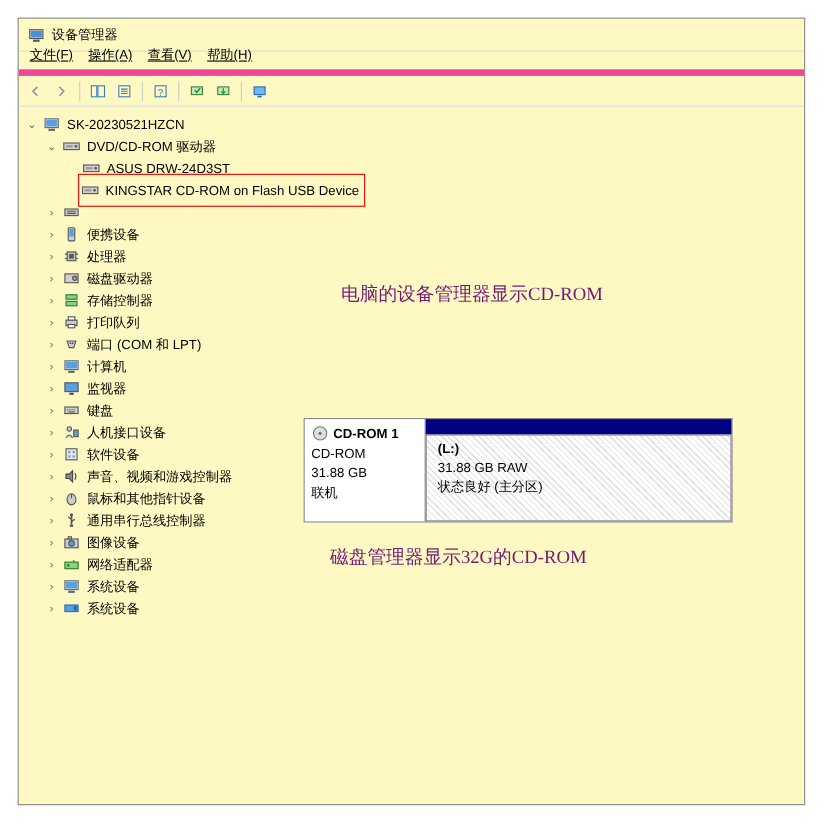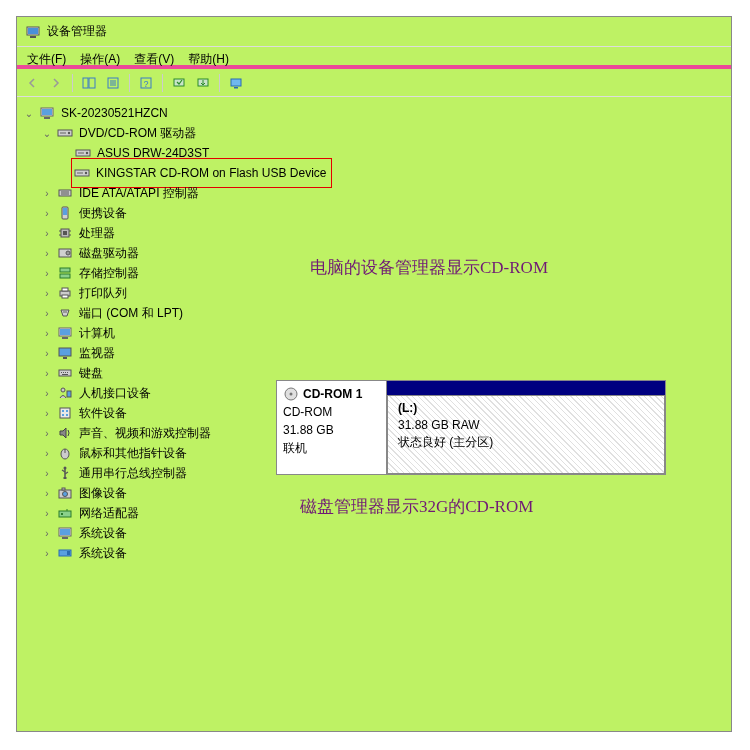--- a/index.html
+++ b/index.html
@@ -13,41 +13,42 @@
     height: 750px;
     position: relative;
     overflow: hidden;
   }
   .window {
     border: 1px solid #888;
     margin: 16px;
     width: 716px;
     height: 716px;
     position: relative;
-    background: #bef264;
+    background: #fef9c3;
   }
   .titlebar {
     height: 30px;
     display: flex;
     align-items: center;
     padding: 0 8px;
     border-bottom: 1px solid #ddd;
     gap: 6px;
   }
   .titlebar .icon {
     width: 16px; height: 16px;
   }
   .title { font-size: 12px; }
   .menubar {
     display: flex;
     gap: 2px;
     padding: 2px 4px;
-    border-bottom: 4px solid #ec4899;
+    border-bottom: 6px solid #ec4899;
     height: 22px;
-    align-items: flex-start;
+    align-items: flex-end;
+    text-decoration: underline;
   }
   .menubar .menu-item {
     padding: 2px 6px;
     cursor: default;
   }
   .toolbar {
     display: flex;
     align-items: center;
     padding: 2px 4px;
     border-bottom: 1px solid #ddd;
@@ -266,21 +267,20 @@
 
     <div class="row" style="padding-left:20px">
       <span class="caret">›</span>
       <span class="icon">
           <svg viewBox="0 0 16 16">
             <rect x="2" y="5" width="12" height="6" fill="#ccc" stroke="#555"></rect>
             <line x1="4" y1="7" x2="12" y2="7" stroke="#555"></line>
             <line x1="4" y1="9" x2="12" y2="9" stroke="#555"></line>
           </svg>
         </span>
-      <span class="label">IDE ATA/ATAPI 控制器</span>
     </div>
     <div class="row" style="padding-left:20px">
       <span class="caret">›</span>
       <span class="icon">
           <svg viewBox="0 0 16 16">
             <rect x="5" y="2" width="6" height="12" rx="1" fill="#d0d0d0" stroke="#555"></rect>
             <rect x="6" y="3" width="4" height="7" fill="#5aa0e0"></rect>
           </svg>
         </span>
       <span class="label">便携设备</span>

